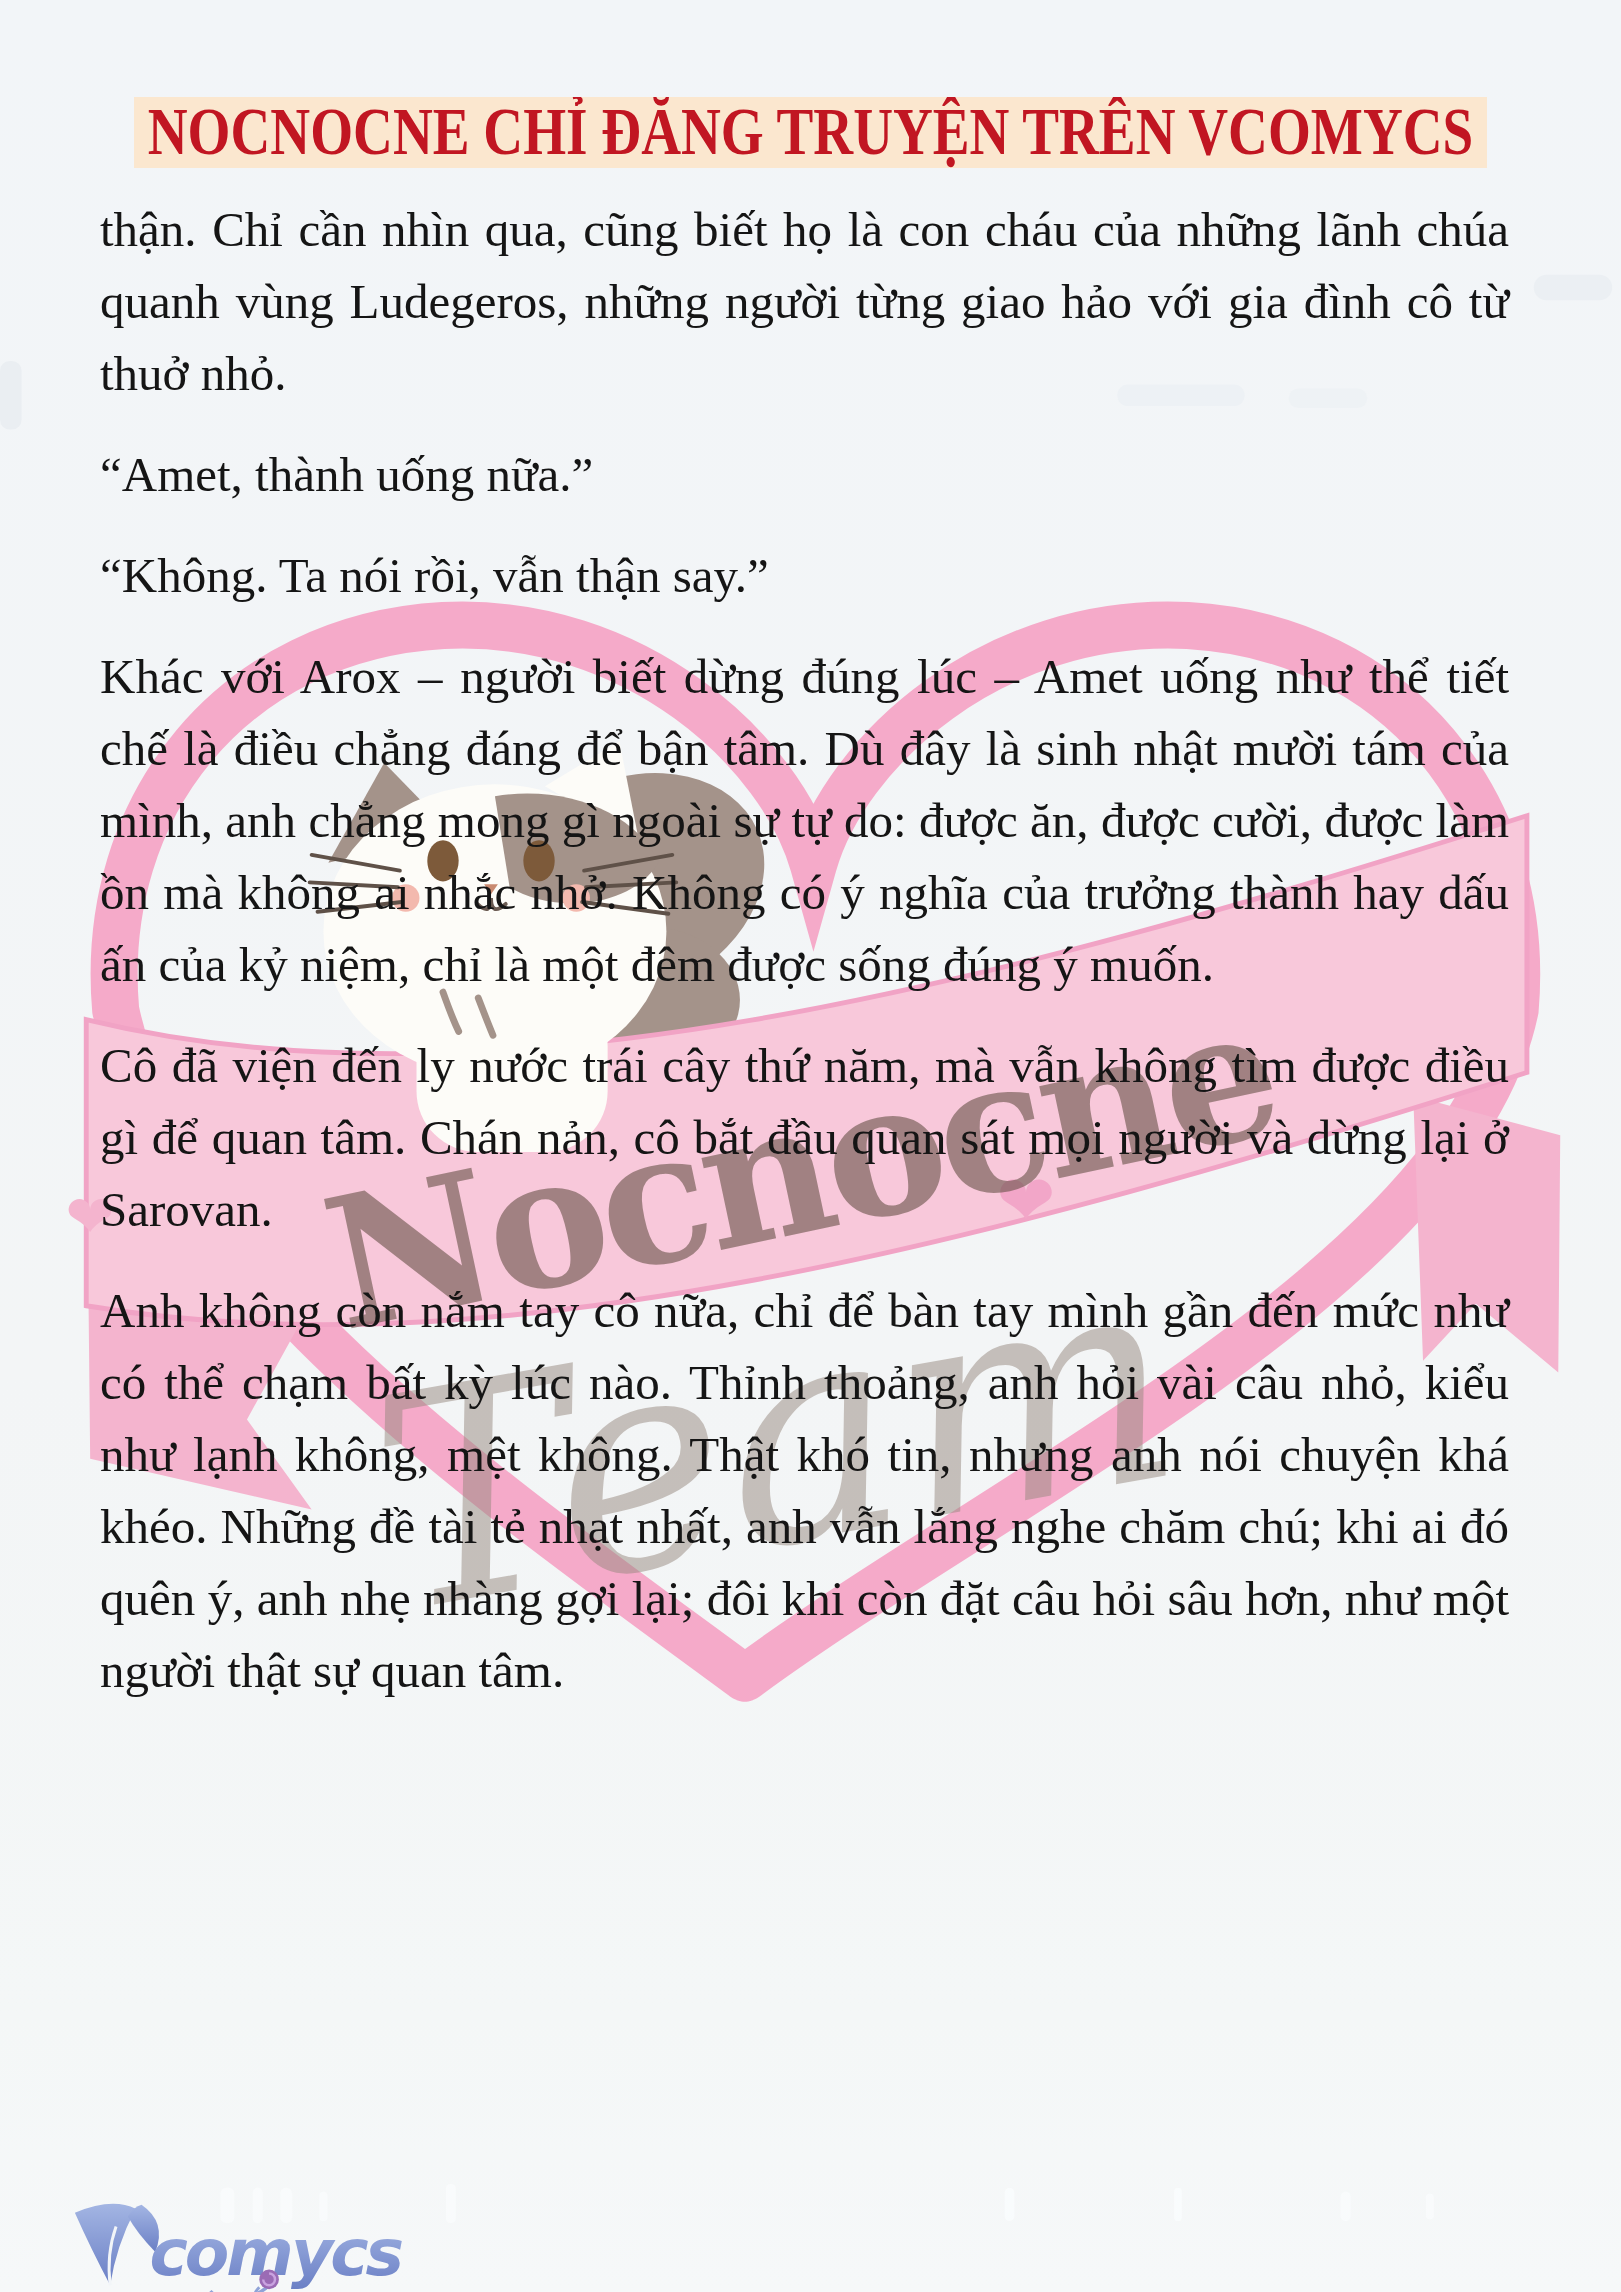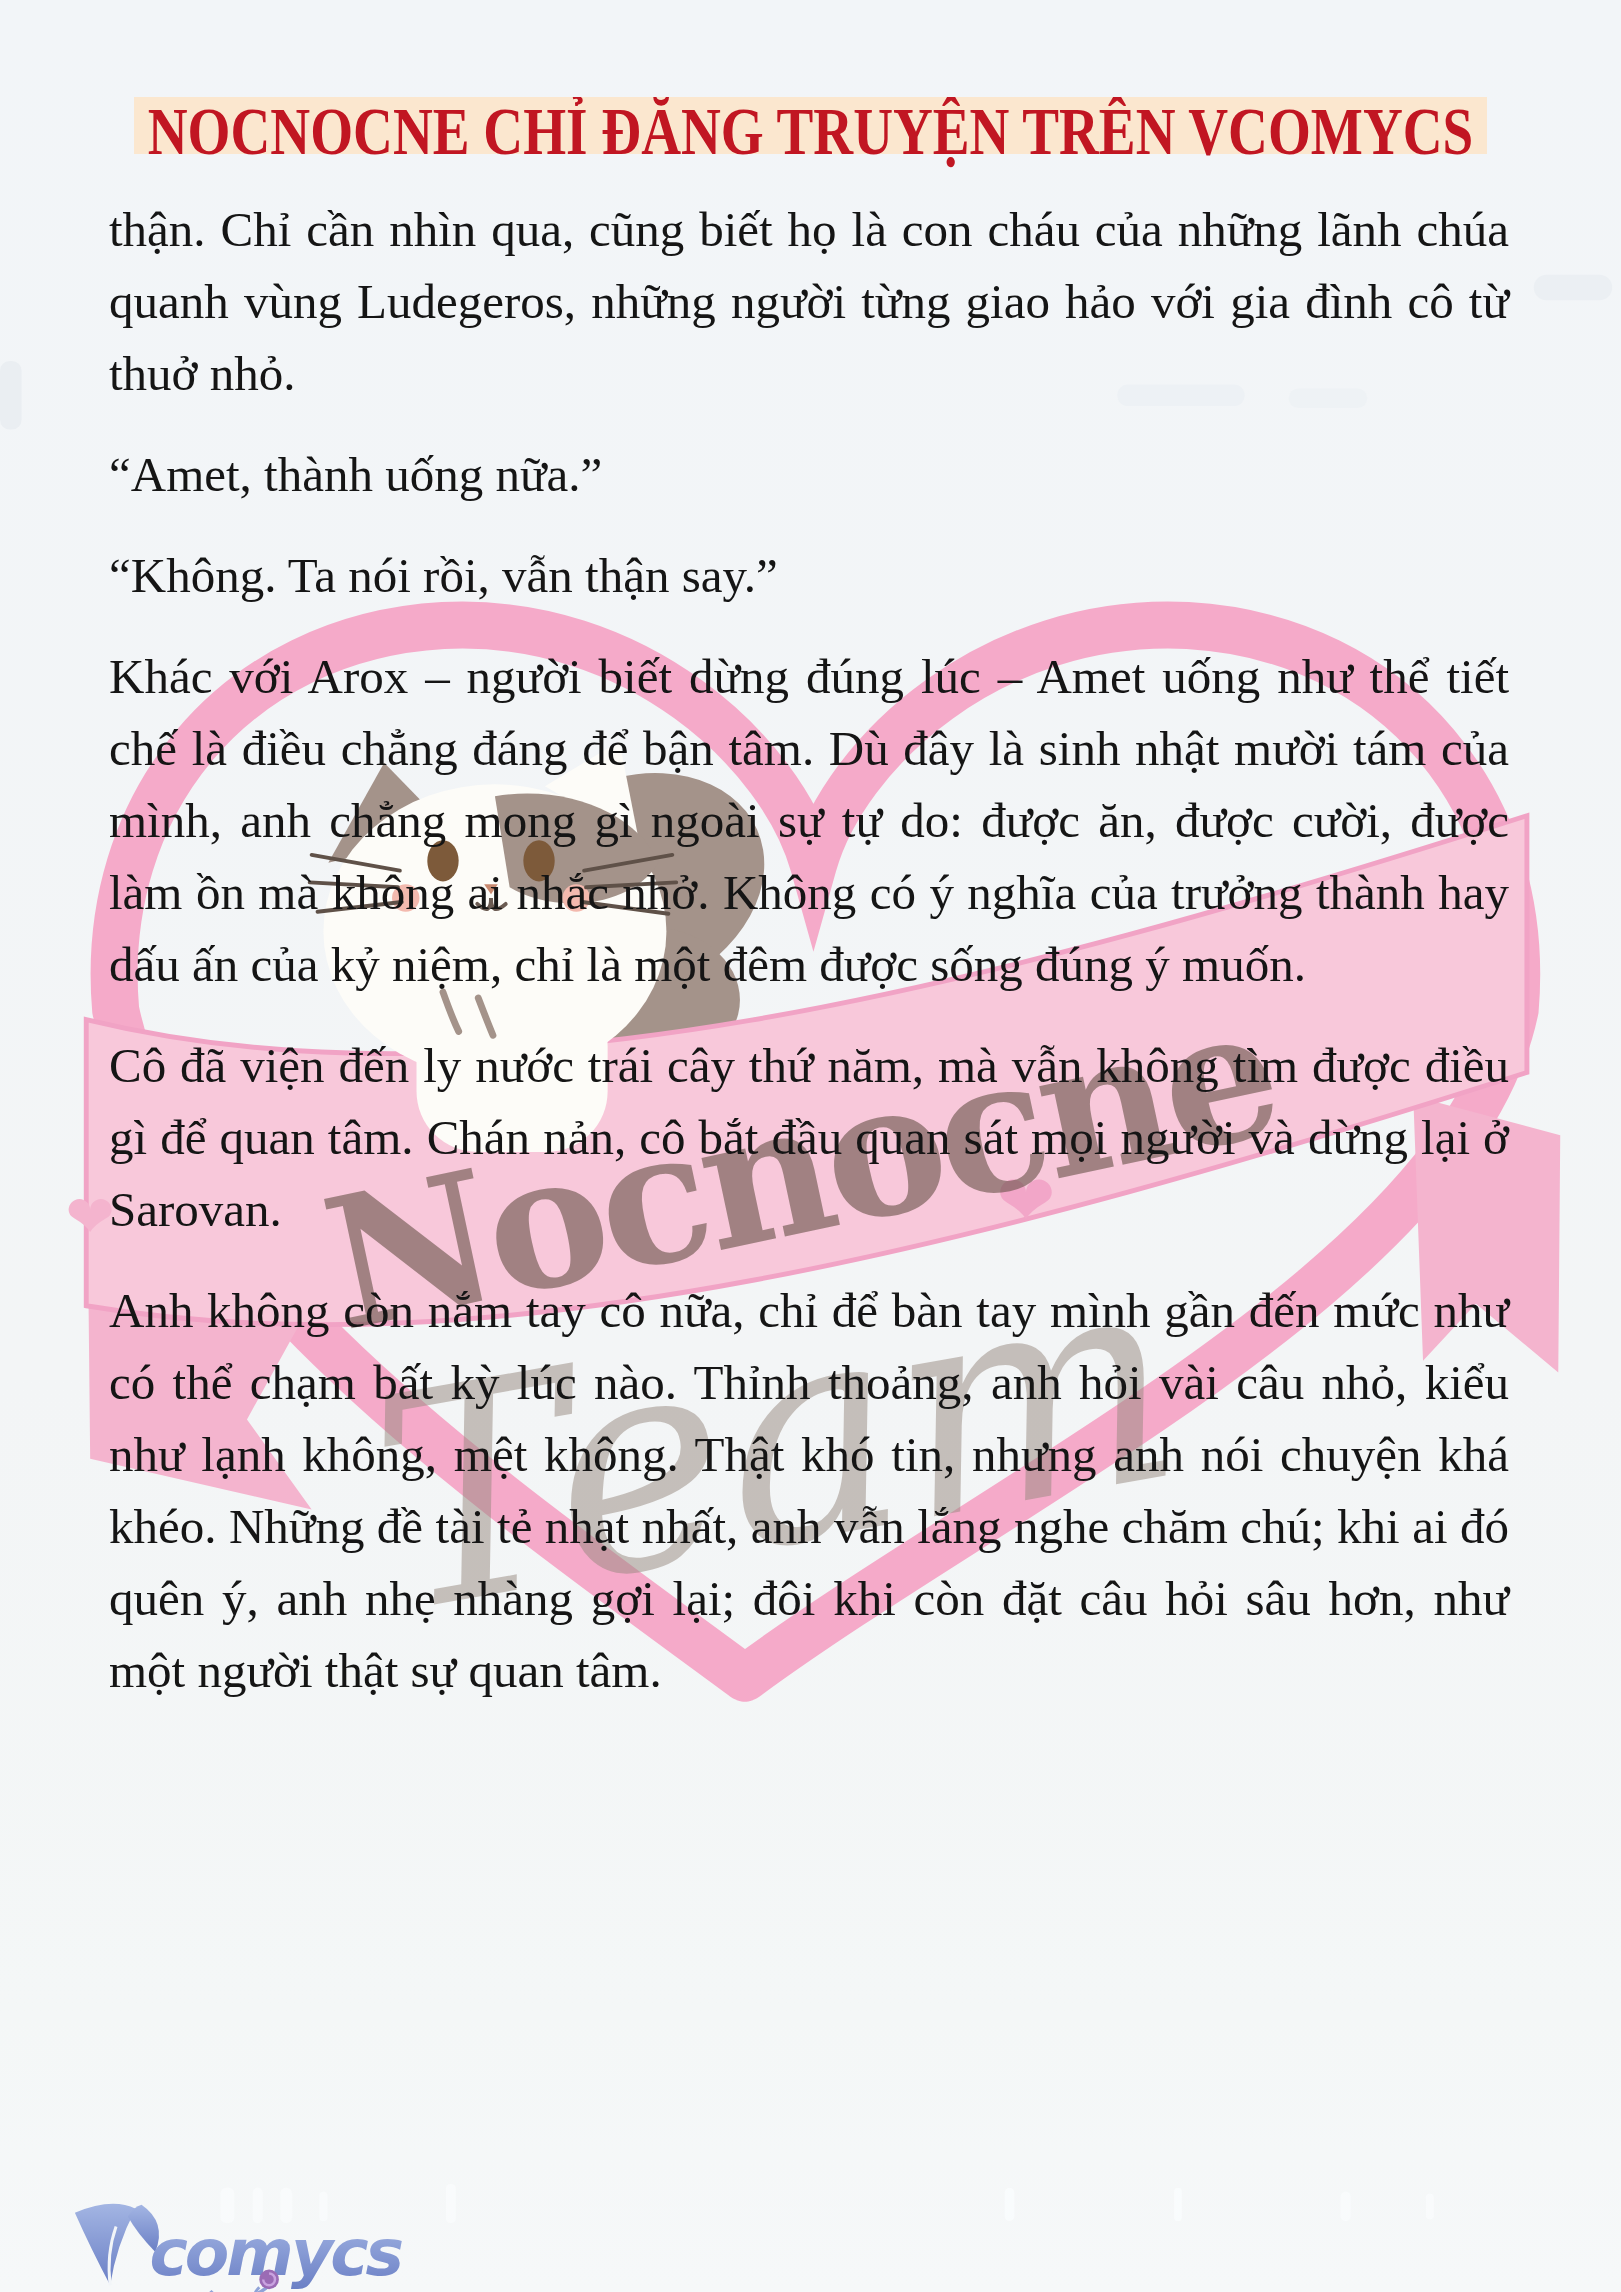--- a/index.html
+++ b/index.html
@@ -4,28 +4,28 @@
 <style>
   html,body{margin:0;padding:0;}
   body{
     width:1621px;height:2293px;
     position:relative;overflow:hidden;
     background:linear-gradient(180deg,#f2f5f8 0%,#f3f5f6 60%,#f4f7f7 88%,#f6f8f9 100%);
     font-family:"Liberation Serif", serif;
   }
   .watermark{position:absolute;left:0;top:0;z-index:0;}
   .banner{
-    position:absolute;left:134px;top:97px;width:1353px;height:57px;
+    position:absolute;left:134px;top:97px;width:1353px;height:71px;
     background:#fbe7cf;z-index:2;
   }
   .story{
     position:absolute;left:93px;top:194px;width:1416px;z-index:2;
     font-size:49px;line-height:72px;color:#151515;
   }
-  .story p{margin:0 0 29px 16px;text-align:justify;}
+  .story p{margin:0 0 29px 7px;text-align:justify;}
   .logo{position:absolute;left:67px;top:2197px;z-index:2;}
 </style>
 </head>
 <body>
 
 <svg class="watermark" width="1621" height="2293" viewBox="0 0 1654 2339">
 
   <g>
     <rect x="1565" y="280" width="80" height="26" rx="13" fill="#ebeff3"></rect>
     <rect x="1140" y="392" width="130" height="22" rx="11" fill="#edf1f5"></rect>

